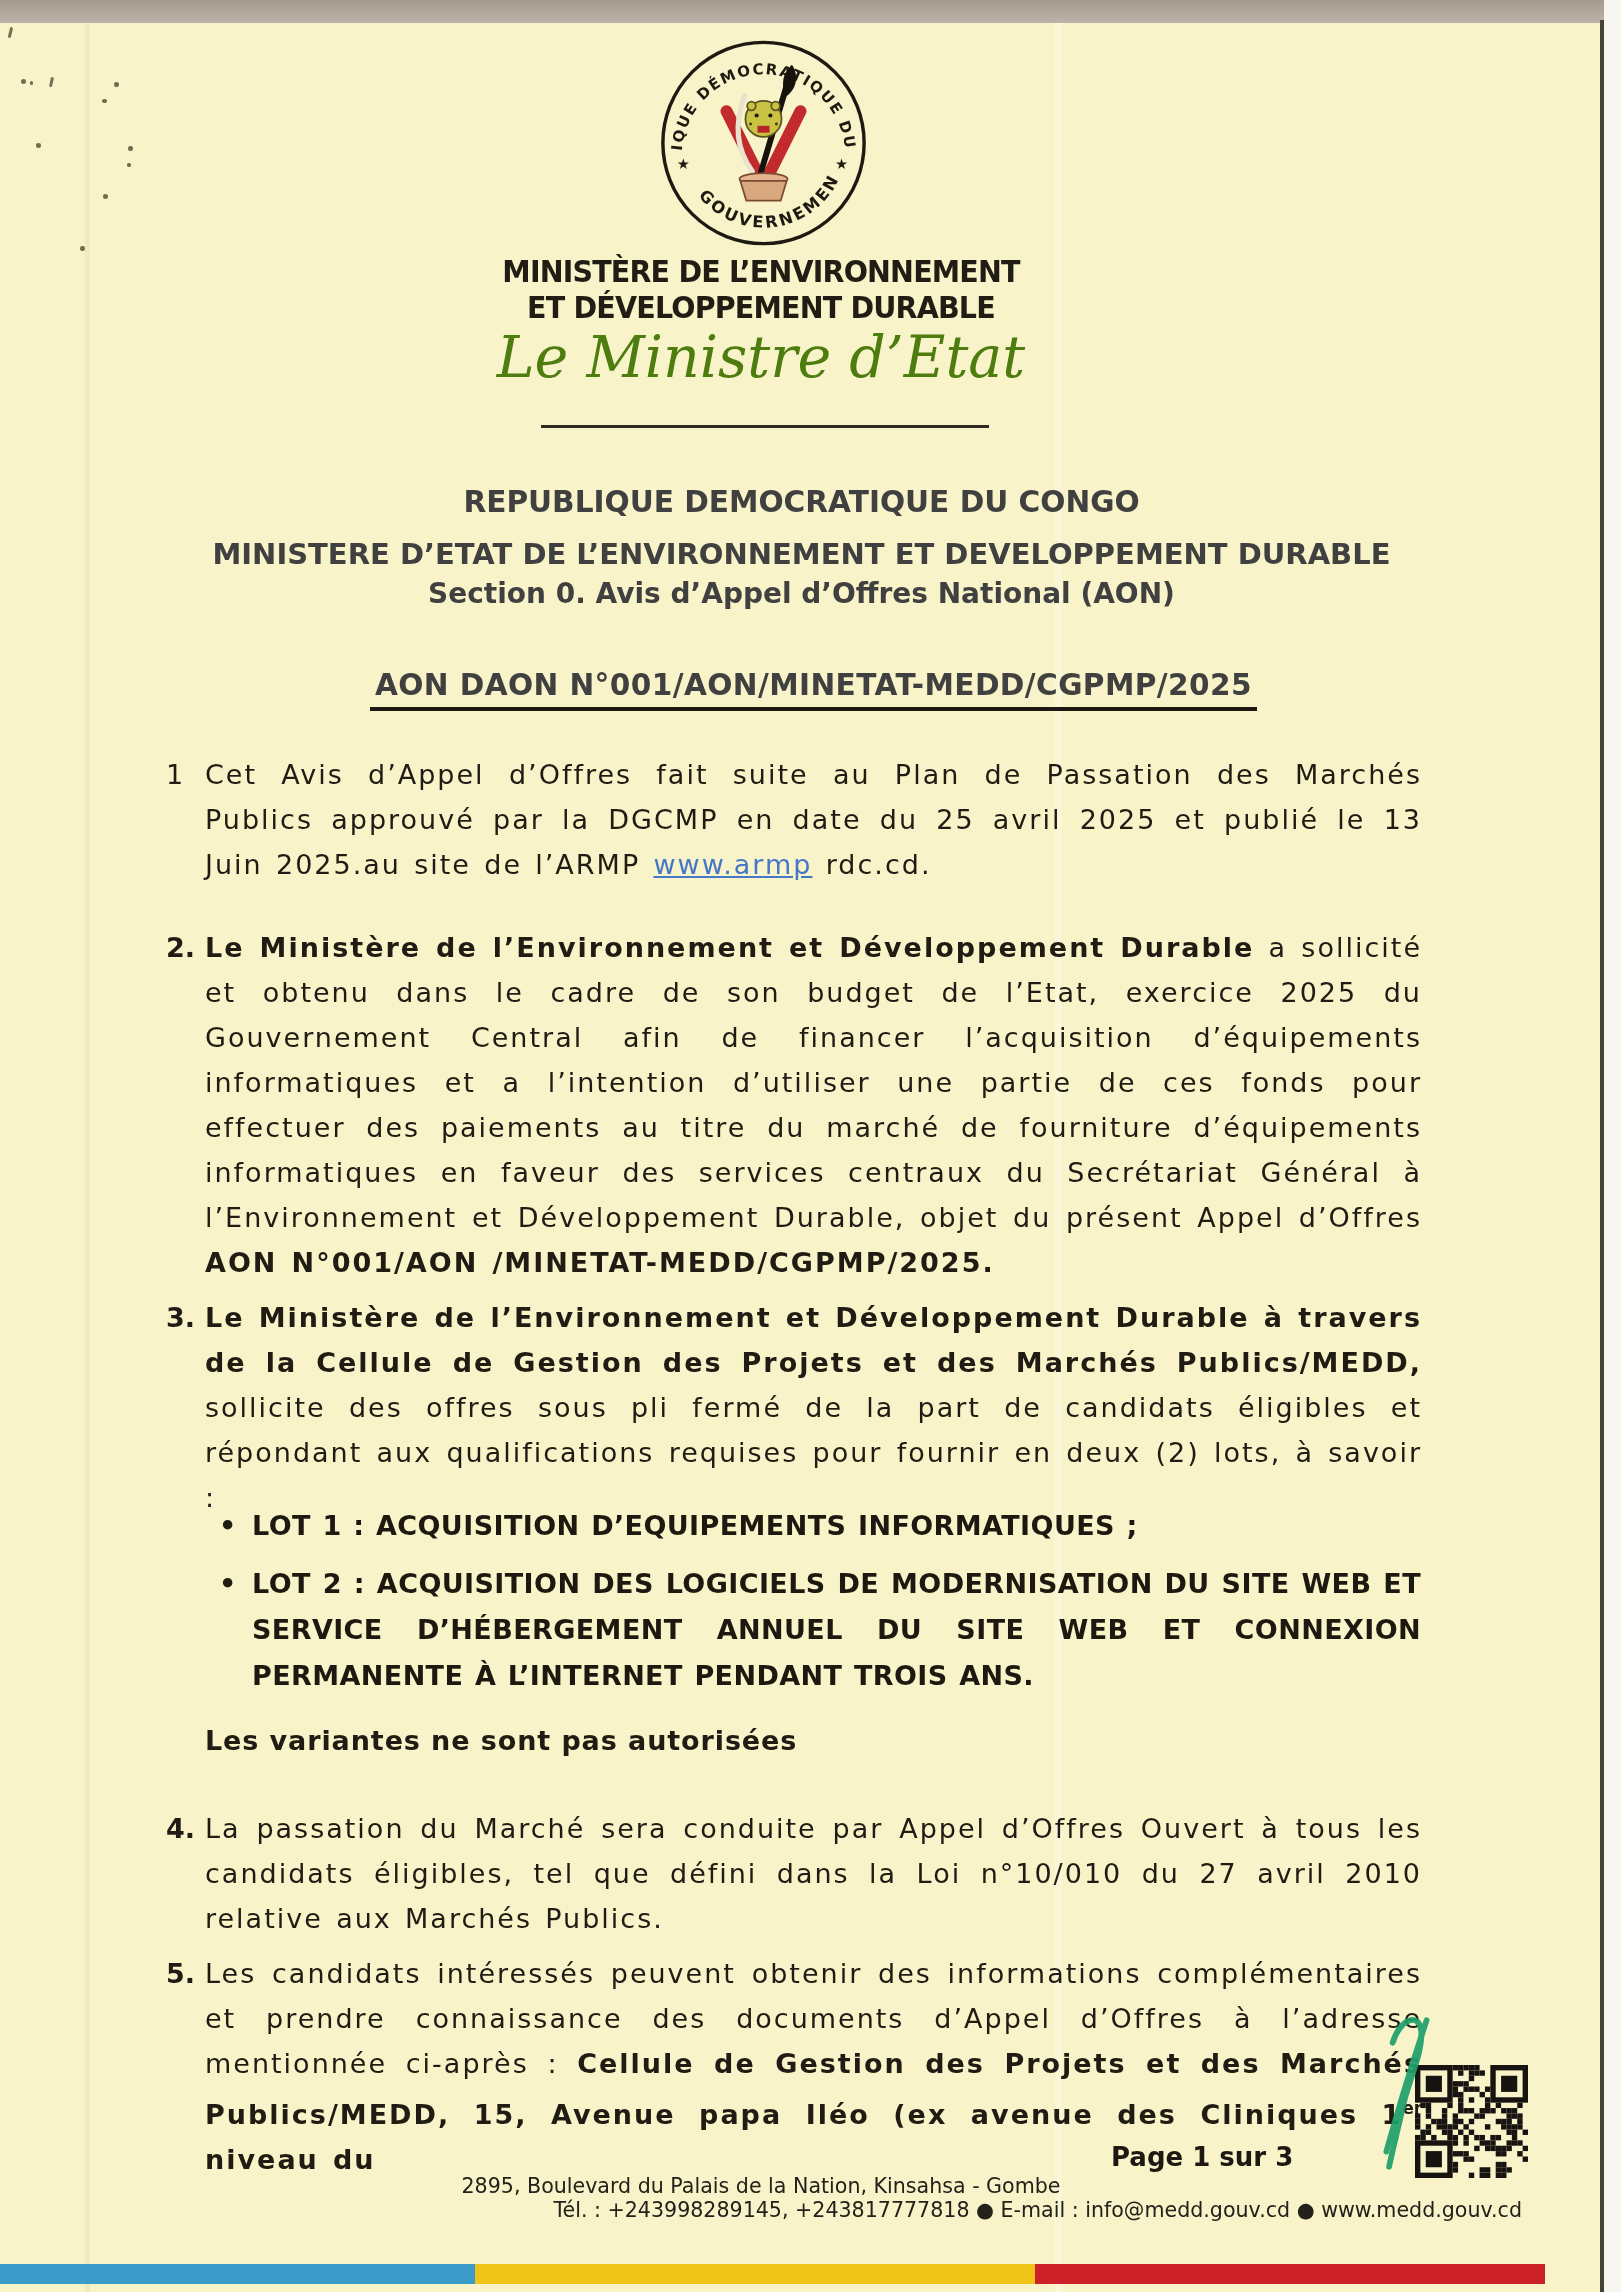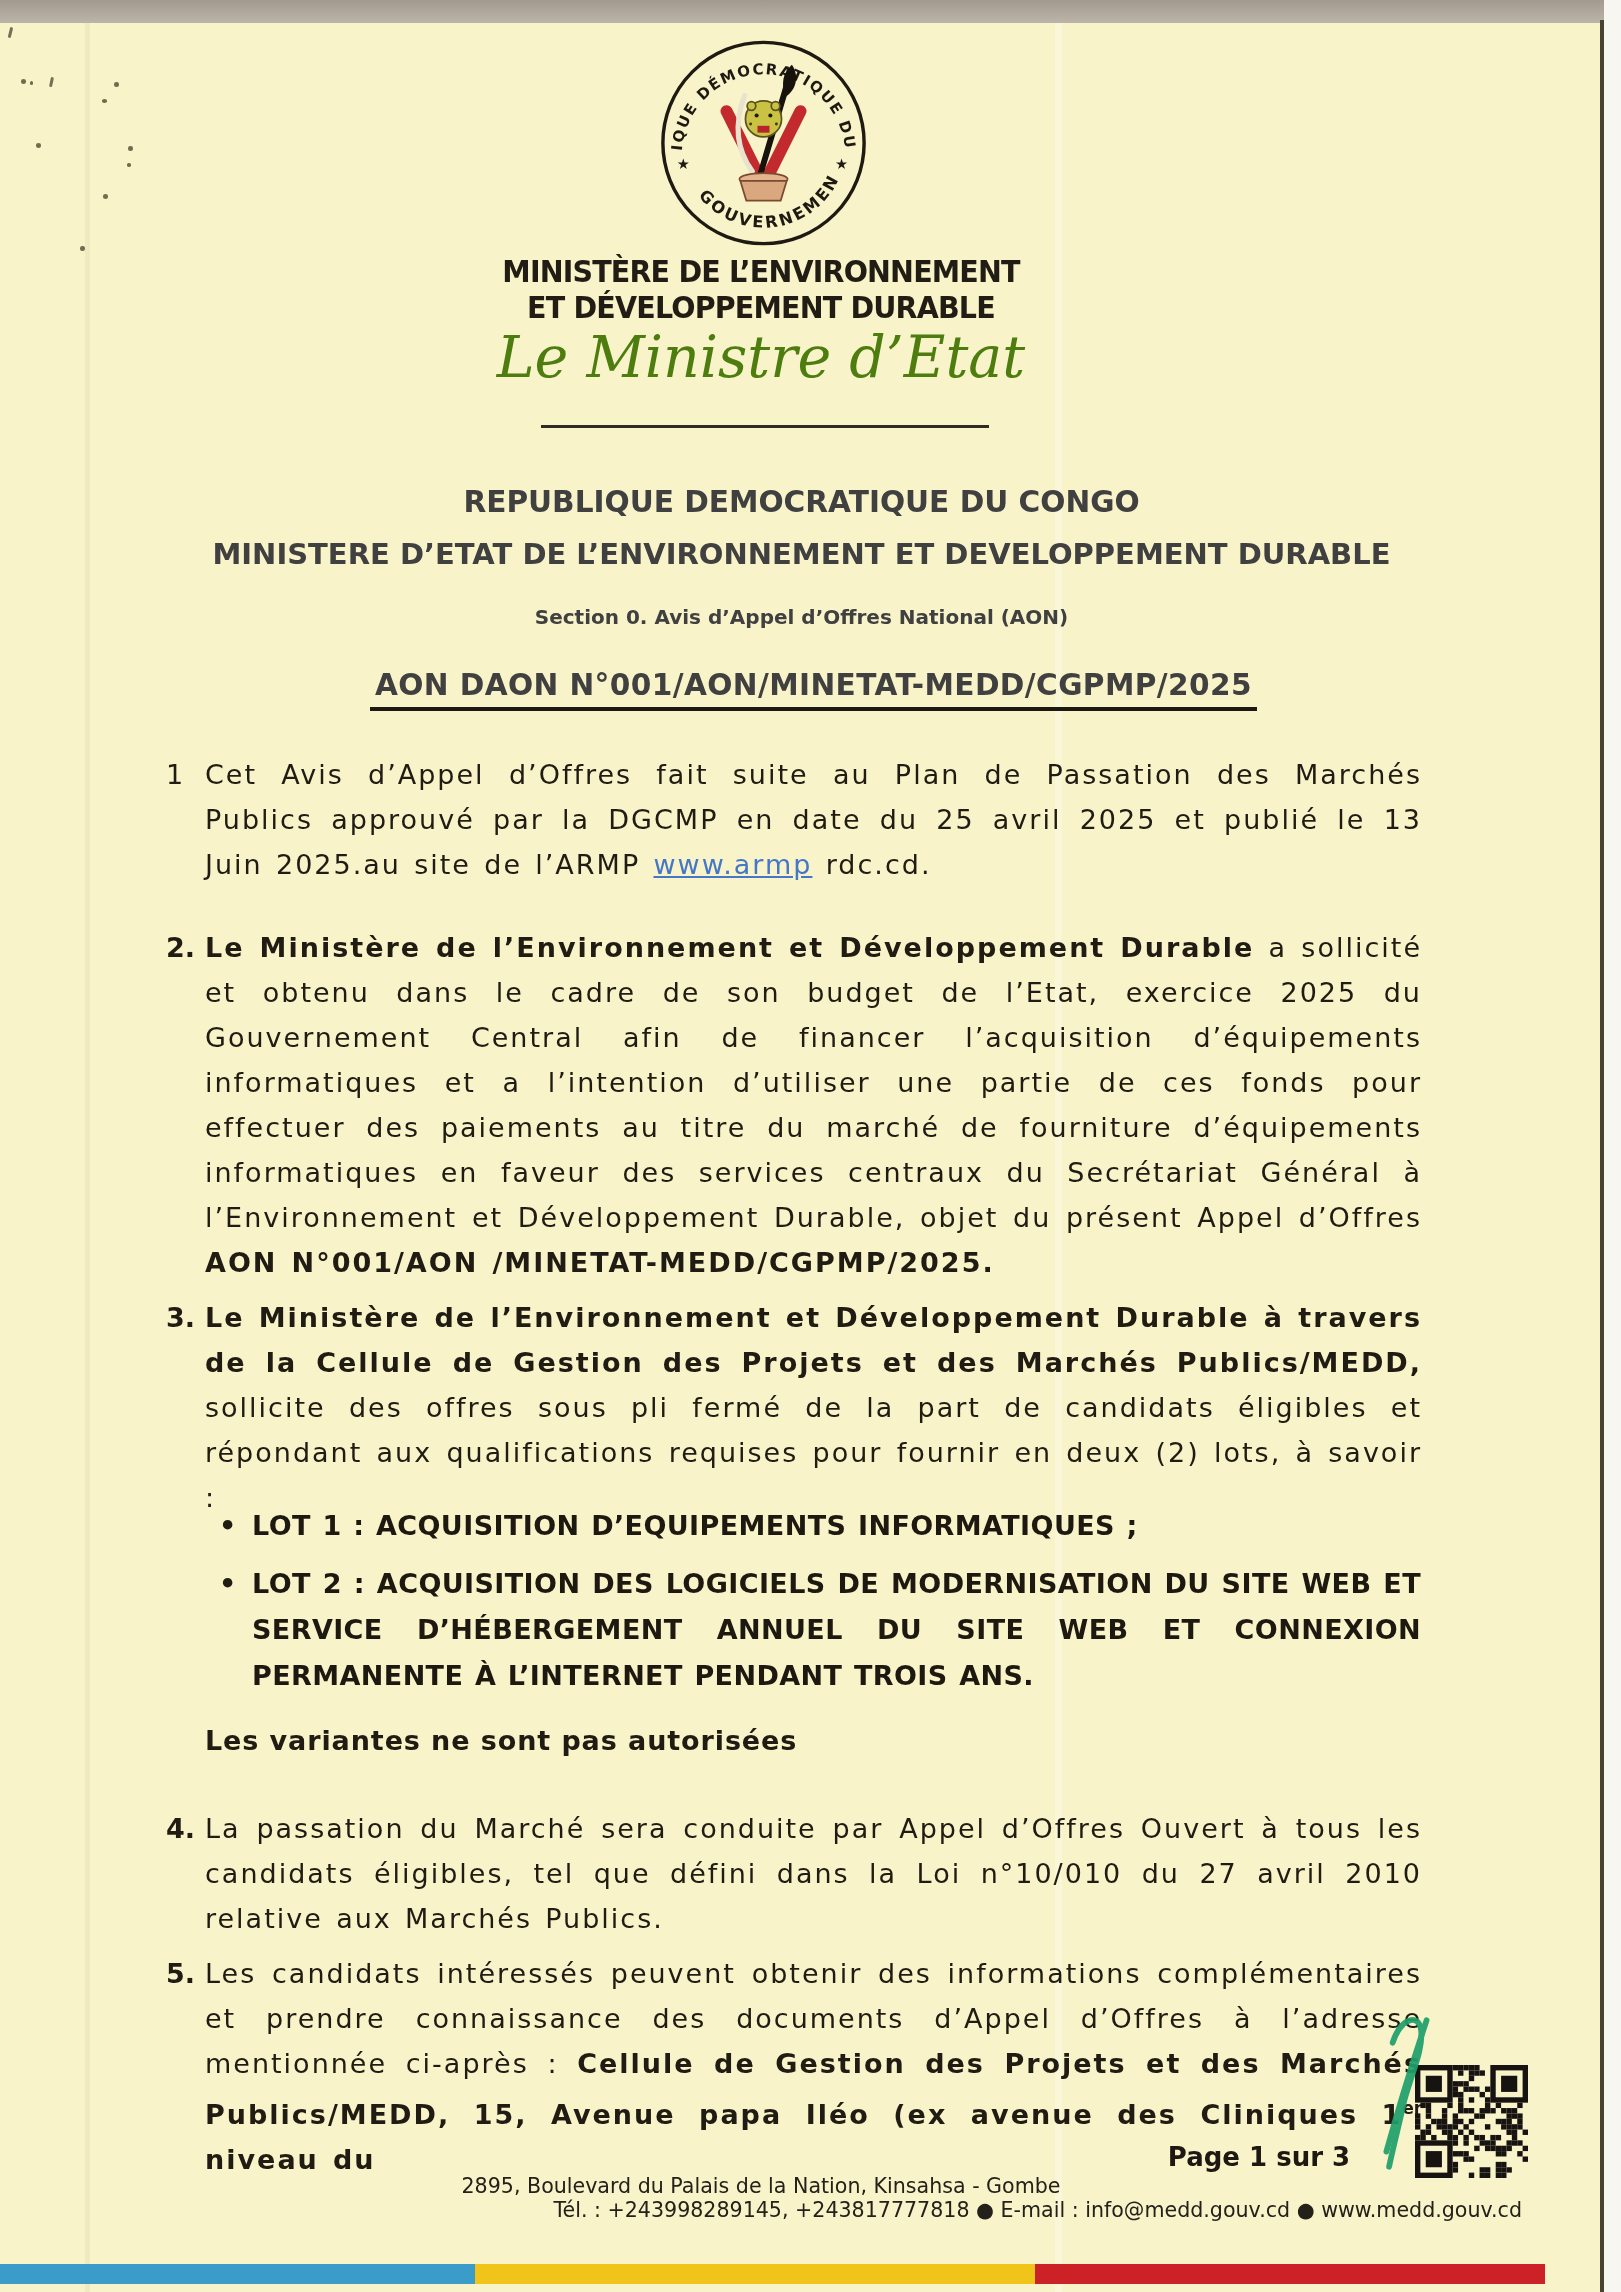--- a/index.html
+++ b/index.html
@@ -20,21 +20,21 @@
               transform:scaleX(.92);transform-origin:center;}
   .letterhead .min{font-size:31px;font-weight:bold;line-height:36px;letter-spacing:-0.9px;color:#221d14;}
   .script-name{position:absolute;left:403px;top:324px;width:716px;text-align:center;
                font-family:"DejaVu Serif",serif;font-style:italic;font-size:57px;color:#4d7c0f;}
   .script-underline{position:absolute;left:541px;top:425px;width:448px;height:2.7px;background:#2f2b23;}
 
   
   .hline{position:absolute;left:0;width:1603px;text-align:center;font-weight:bold;color:#404040;}
   .h-country{top:485px;font-size:29.6px;}
   .h-ministry{top:537px;font-size:29px;}
-  .h-section{top:577px;font-size:20px;margin-top:28px;}
+  .h-section{top:577px;font-size:28px;}
   .h-subtitle{top:616px;font-size:28px;}
   .h-ref{top:668px;font-size:29.6px;}
   .h-ref .und{display:inline-block;border-bottom:4.5px solid #1d1812;padding:0 5.4px 5.4px 5.4px;letter-spacing:0.4px;margin-left:24px;}
 
   
   .para{position:absolute;left:166px;width:1256px;display:flex;}
   .para .num{width:39px;flex:none;font-size:27px;line-height:45px;}
   .para .num.b{font-weight:bold;}
   .ptext{flex:1;font-size:27px;line-height:45px;letter-spacing:2px;word-spacing:2.7px;
          text-align:justify;color:#211c13;}
@@ -42,21 +42,21 @@
   .link{color:#4577c8;text-decoration:underline;cursor:pointer;}
   sup{vertical-align:super;font-size:.62em;letter-spacing:0;}
 
   .lots{position:absolute;left:219px;width:1202px;}
   .lot{display:flex;margin-bottom:11.6px;}
   .lot .dot{width:33px;flex:none;font-size:27px;line-height:46px;font-weight:bold;}
   .lot .ltext{flex:1;font-size:27px;line-height:46px;font-weight:bold;letter-spacing:0.4px;
               word-spacing:1.8px;text-align:justify;color:#1e1910;}
   .variants{position:absolute;left:205px;top:1725px;font-size:27px;font-weight:bold;letter-spacing:0.9px;}
 
-  .page-indicator{position:absolute;left:1111px;top:2142px;width:296px;text-align:center;
+  .page-indicator{position:absolute;left:1111px;top:2142px;width:296px;text-align:left;
                   font-size:26px;font-weight:600;color:#1d1812;}
   .qr{position:absolute;left:1415px;top:2065px;width:113px;height:113px;}
   .pen{position:absolute;left:1348px;top:2002px;width:125px;height:184px;z-index:5;}
 
   .footer{position:absolute;left:0;top:2174px;width:1522px;text-align:center;color:#24201a;}
   .footer .addr{font-size:20.6px;line-height:24px;}
   .footer .contact{font-size:20.6px;line-height:25px;text-align:right;}
 
   .bar{position:absolute;top:2264px;height:19.7px;}
 </style>

